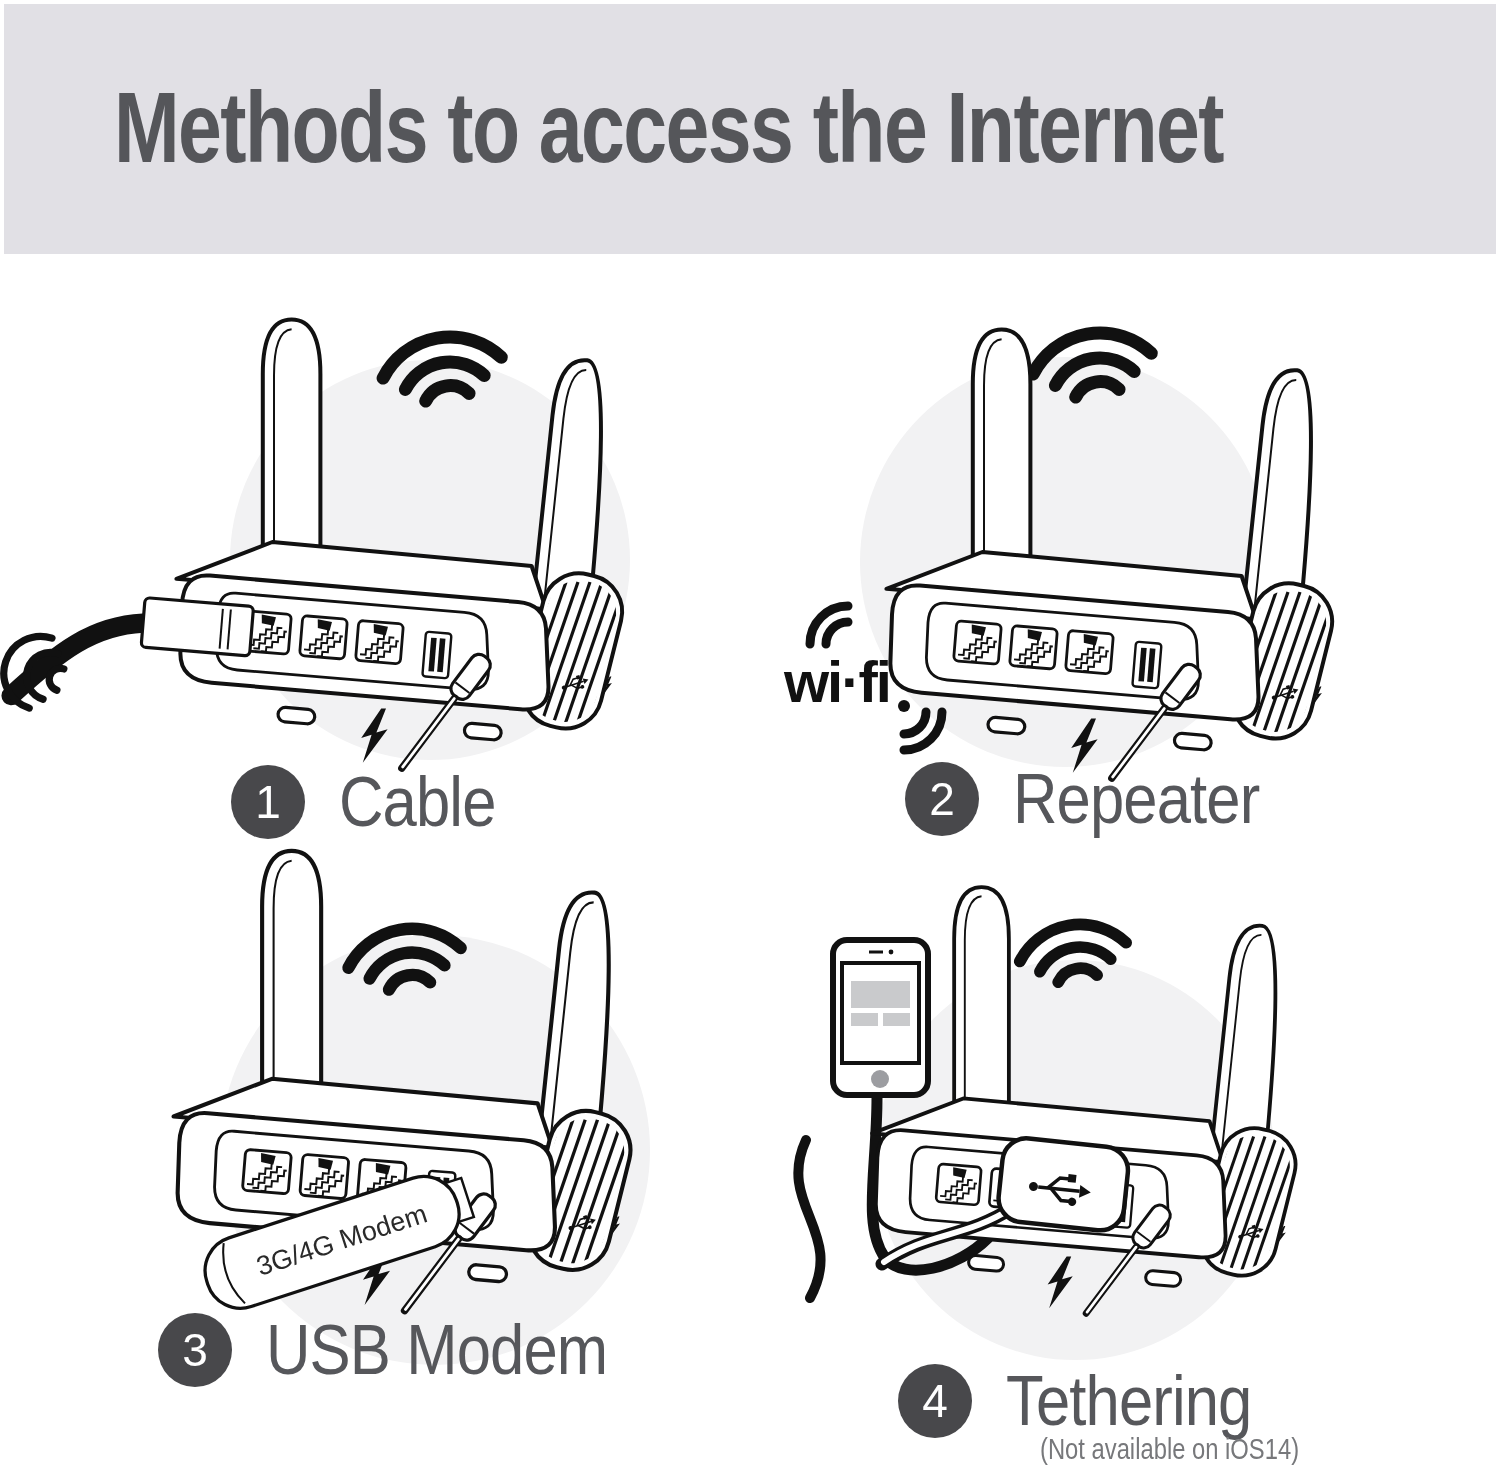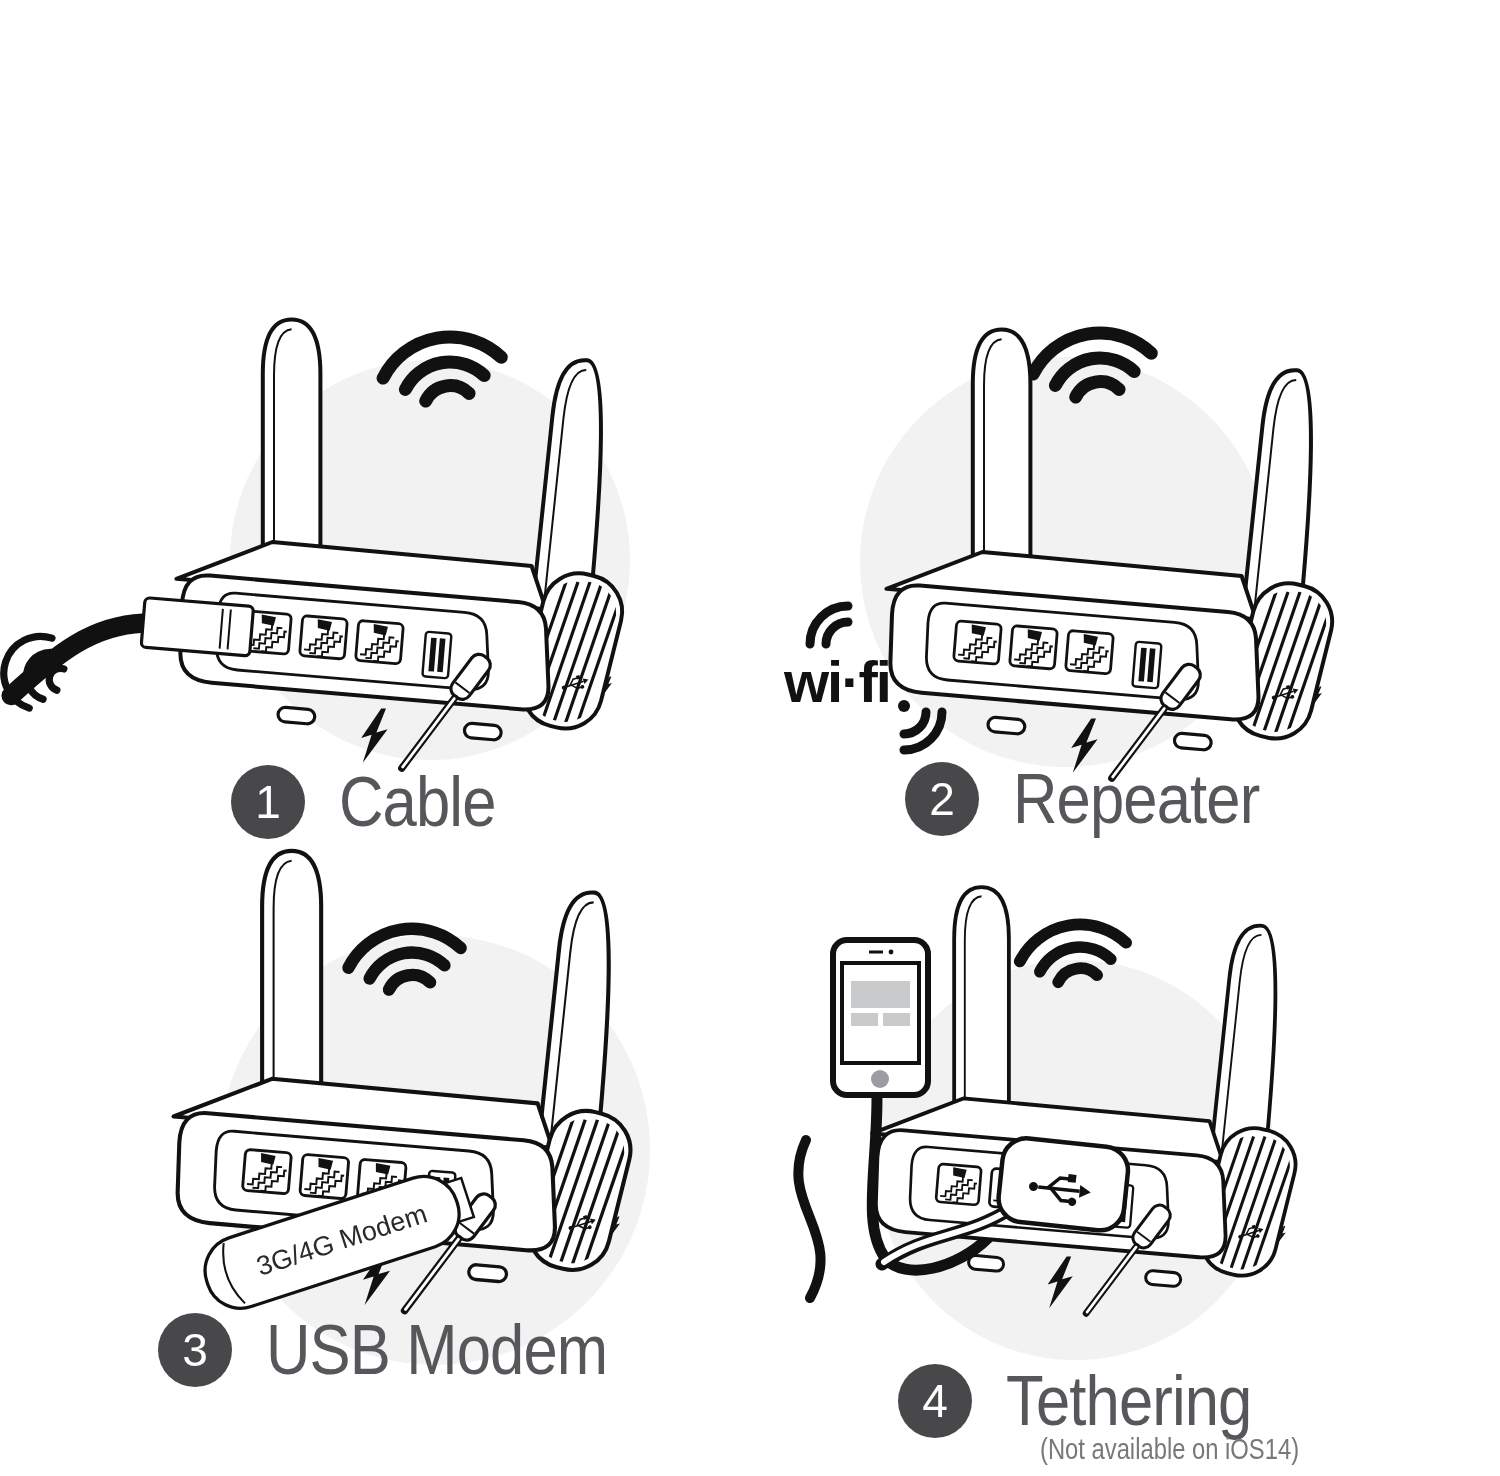--- a/index.html
+++ b/index.html
@@ -21,20 +21,23 @@
   #label-3{left:158px;top:1310px;}
   #label-4{left:898px;top:1361px;}
   .note{position:absolute;left:1040px;top:1433px;font-size:29px;color:#77787b;white-space:nowrap;
         transform:scaleX(0.82);transform-origin:left top;}
 </style>
 </head>
 <body>
 
 <div class="page">
 
+  <div class="header">
+    <span class="header-title">Methods to access the Internet</span>
+  </div>
 
   <svg class="artwork" viewBox="0 0 1500 1476">
     <defs>
 
       <g id="g-wifi">
         <g stroke="#111" stroke-width="13" fill="none" stroke-linecap="round" transform="rotate(-10)">
           <path d="M-22,-15 A27,27 0 0 1 22,-15"></path>
           <path d="M-40,-30 A50,50 0 0 1 40,-30"></path>
           <path d="M-60,-45 A75,75 0 0 1 60,-45"></path>
         </g>

